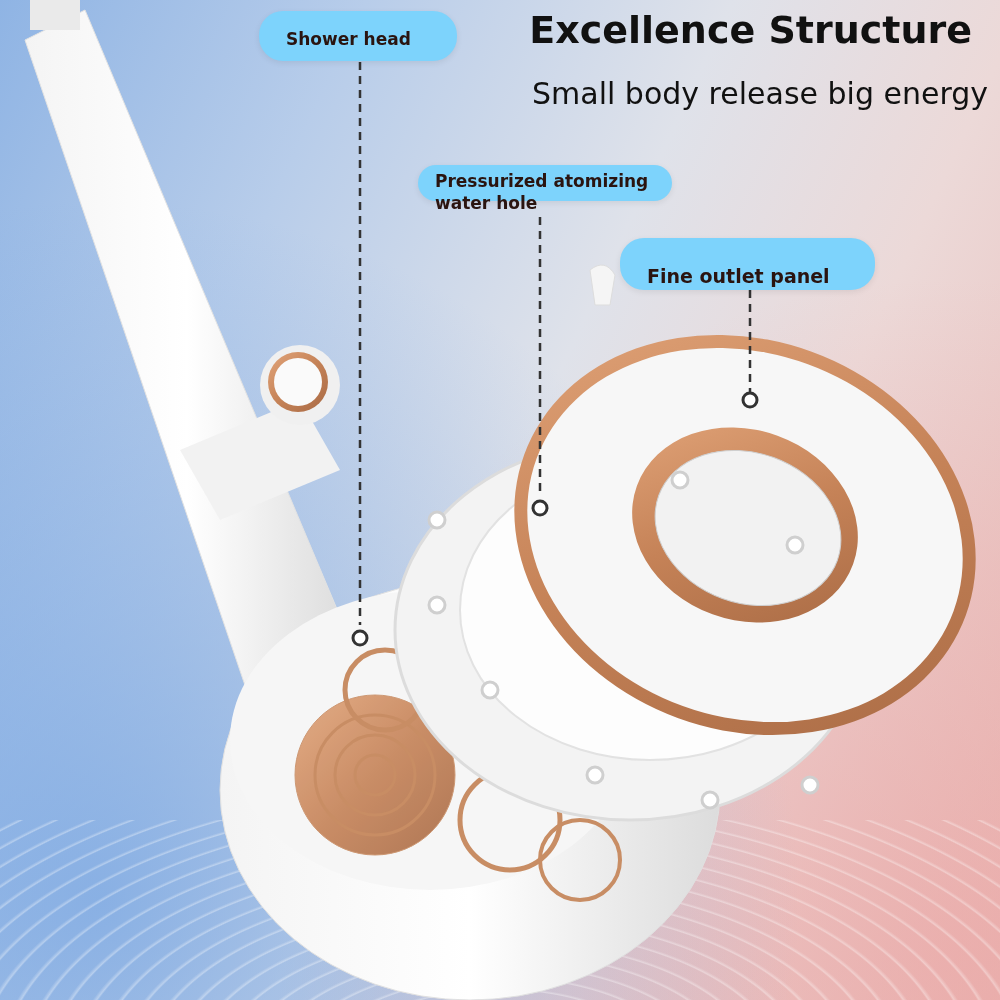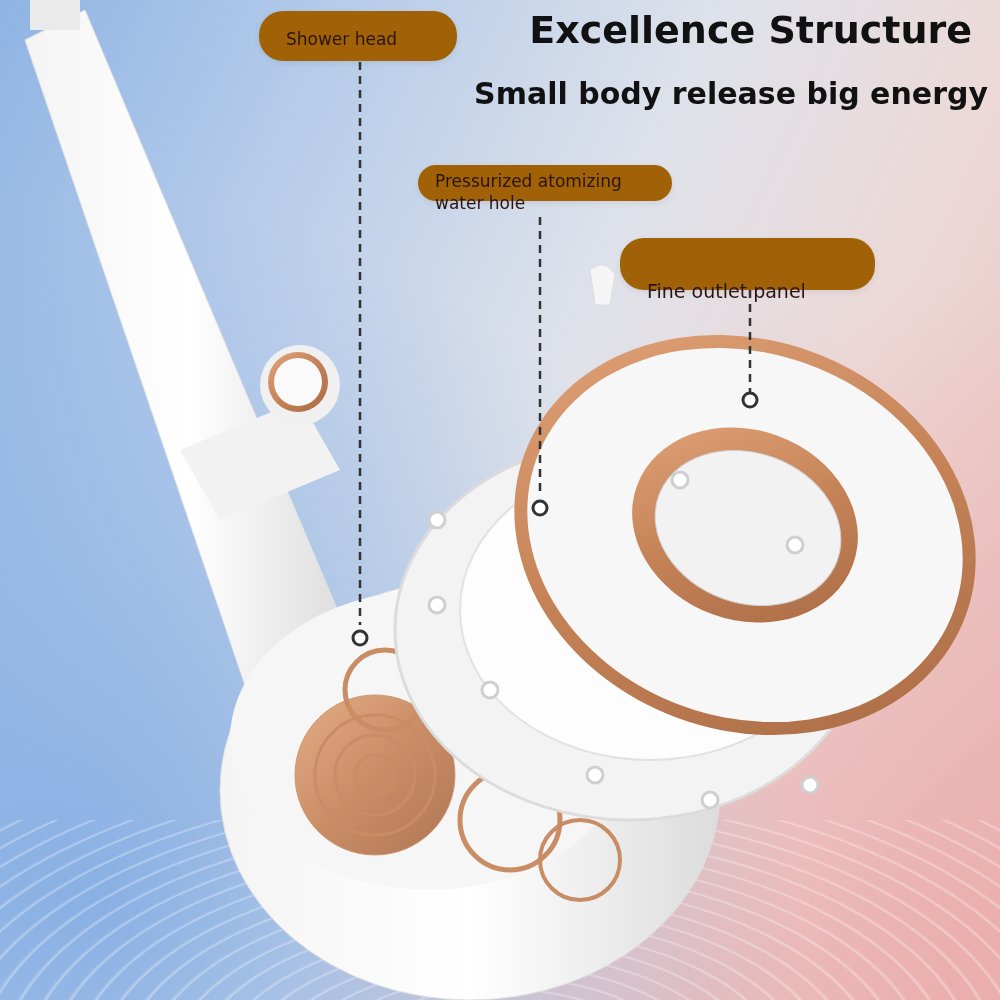--- a/index.html
+++ b/index.html
@@ -2,29 +2,29 @@
 <html><head>
 <meta charset="utf-8">
 <style>
   html,body{margin:0;padding:0;}
   body{width:1000px;height:1000px;overflow:hidden;position:relative;font-family:"DejaVu Sans","Liberation Sans",sans-serif;}
   .bg{position:absolute;inset:0;background:linear-gradient(115deg,#8fb4e4 0%,#b8cdea 25%,#dfe2ea 50%,#ecd9d8 70%,#e9b9b5 100%);}
   .bg2{position:absolute;inset:0;background:radial-gradient(ellipse at 10% 90%,rgba(110,160,225,.7),transparent 55%),radial-gradient(ellipse at 95% 95%,rgba(235,160,160,.5),transparent 50%);}
   .water{position:absolute;left:0;right:0;bottom:0;height:180px;background:repeating-radial-gradient(ellipse at 50% 140%,rgba(255,255,255,.0) 0 18px,rgba(255,255,255,.35) 20px,rgba(255,255,255,0) 24px);}
   svg.art{position:absolute;left:0;top:0;}
   .title{position:absolute;right:28px;top:8px;font-weight:bold;font-size:38px;color:#111;text-align:center;}
-  .subtitle{position:absolute;right:12px;top:76px;font-weight:bold;font-size:30px;color:#111;}
-  .pill{position:absolute;background:#a16207;border-radius:24px;color:#2a1410;font-weight:normal;box-shadow:0 2px 6px rgba(0,0,0,.08);}
+  .subtitle{position:absolute;right:12px;top:76px;font-weight:normal;font-size:30px;color:#111;}
+  .pill{position:absolute;background:#7dd3fc;border-radius:24px;color:#2a1410;font-weight:bold;box-shadow:0 2px 6px rgba(0,0,0,.08);}
   .pill span{display:block;}
   .p1{left:259px;top:11px;width:198px;height:50px;font-size:17px;}
   .p1 span{padding:18px 0 0 27px;}
   .p2{left:418px;top:165px;width:254px;height:36px;font-size:17px;line-height:22px;}
   .p2 span{padding:5px 0 0 17px;white-space:pre-line;}
   .p3{left:620px;top:238px;width:255px;height:52px;font-size:19px;}
-  .p3 span{padding:13px 0 0 27px;margin-top:29px;}
+  .p3 span{padding:27px 0 0 27px;}
 </style>
 </head>
 <body>
 
 <div class="bg"></div>
 <div class="bg2"></div>
 <div class="water"></div>
 
 <svg class="art" width="1000" height="1000" viewBox="0 0 1000 1000">
   <defs>

